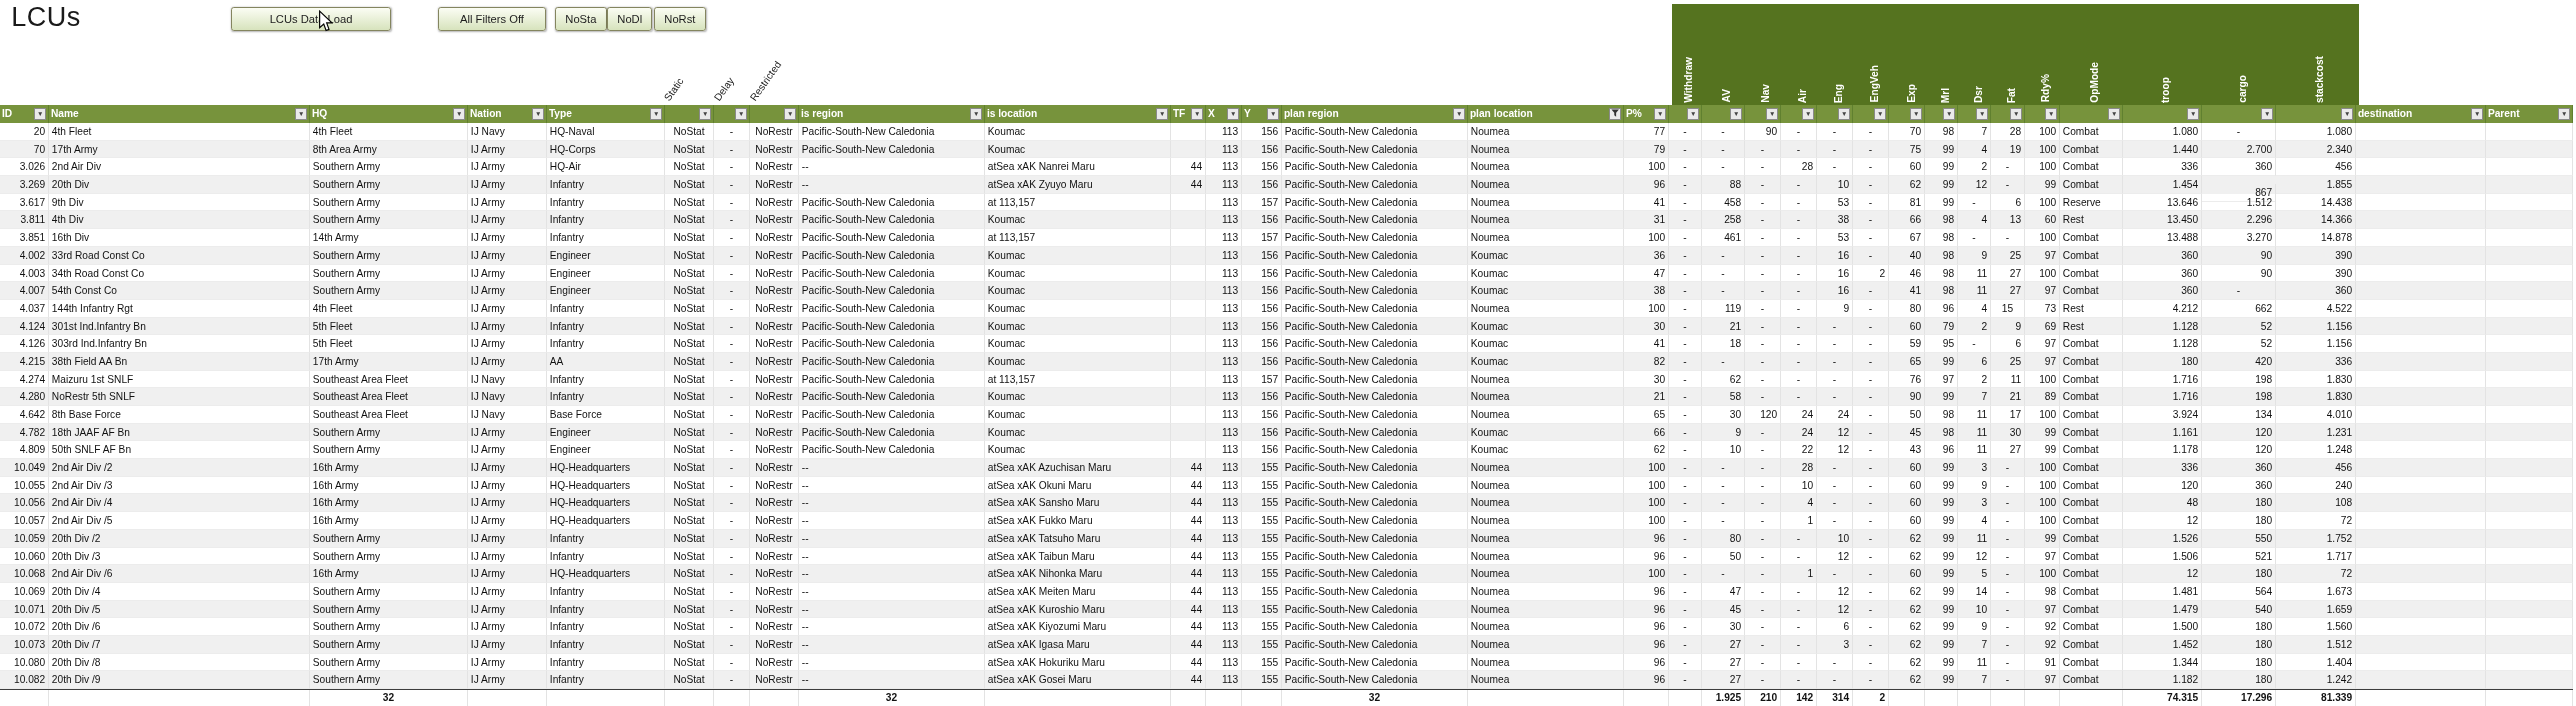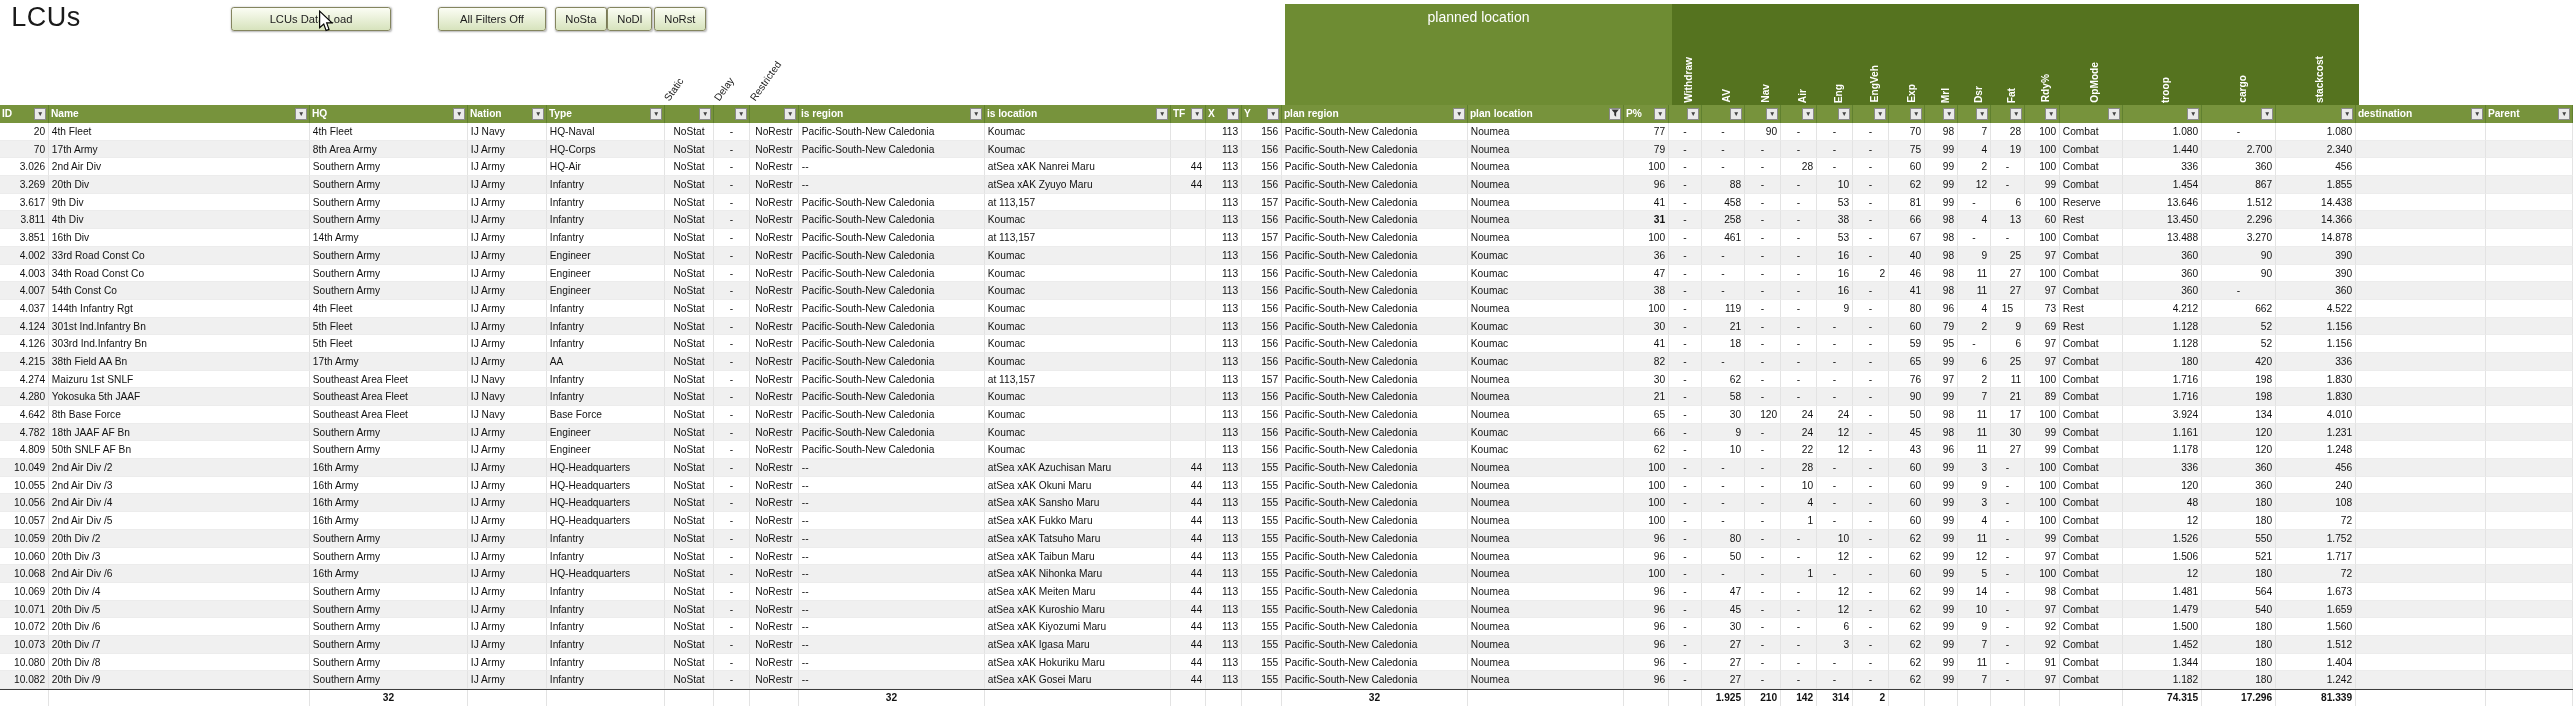--- a/index.html
+++ b/index.html
@@ -65,23 +65,20 @@
   <button class="btn" id="btn-load">LCUs Data Load</button>
   <svg class="cursor" width="15" height="22.3" viewBox="0 0 12 19">
     <path d="M1,1 L1,15 L4.5,12 L6.5,17.5 L9,16.5 L7,11 L11.5,11 Z" fill="#ffffff" stroke="#000000" stroke-width="1"></path>
   </svg>
   <button class="btn" id="btn-filters">All Filters Off</button>
   <button class="btn" id="btn-nosta">NoSta</button>
   <button class="btn" id="btn-nodl">NoDl</button>
   <button class="btn" id="btn-norst">NoRst</button>
 
   <div class="band" id="band">
-    <div class="block planned" style="background: rgb(110, 140, 51);">
-      <span class="cap">planned location</span>
-    </div>
     <div class="block stats" style="background: rgb(85, 115, 31);"></div>
   <div class="slant" style="left: 671px;"><span>Static</span></div>
       <div class="slant" style="left: 721px;"><span>Delay</span></div>
       <div class="slant" style="left: 757px;"><span>Restricted</span></div>
       <div class="rot" style="left: 1672px; width: 33px;">
         <span>Withdraw</span>
       </div>
       <div class="rot" style="left: 1705px; width: 43px;">
         <span>AV</span>
       </div>
@@ -391,21 +388,21 @@
         <div class="cell a-c" style="width: 36px;">-</div>
         <div class="cell a-r" style="width: 36px;">10</div>
         <div class="cell a-c" style="width: 36px;">-</div>
         <div class="cell a-r" style="width: 36px;">62</div>
         <div class="cell a-r" style="width: 33px;">99</div>
         <div class="cell a-r" style="width: 33px;">12</div>
         <div class="cell a-c" style="width: 34px;">-</div>
         <div class="cell a-r" style="width: 35px;">99</div>
         <div class="cell a-l" style="width: 63px;">Combat</div>
         <div class="cell a-r" style="width: 79px;">1.454</div>
-        <div class="cell a-r" style="width: 74px;">867</div>
+        <div class="cell a-r" style="width: 74px; margin-top: 8px;">867</div>
         <div class="cell a-r" style="width: 80px;">1.855</div>
         <div class="cell a-l" style="width: 130px;"></div>
         <div class="cell a-l" style="width: 87px;"></div>
       </div>
       <div class="row">
         <div class="cell a-r" style="width: 49px;">3.617</div>
         <div class="cell a-l" style="width: 261px;">9th Div</div>
         <div class="cell a-l" style="width: 158px;">Southern Army</div>
         <div class="cell a-l" style="width: 79px;">IJ Army</div>
         <div class="cell a-l" style="width: 118px;">Infantry</div>
@@ -447,21 +444,21 @@
         <div class="cell a-c" style="width: 49px;">NoStat</div>
         <div class="cell a-c" style="width: 36px;">-</div>
         <div class="cell a-c" style="width: 49px;">NoRestr</div>
         <div class="cell a-l" style="width: 186px;">Pacific-South-New Caledonia</div>
         <div class="cell a-l" style="width: 186px;">Koumac</div>
         <div class="cell a-r" style="width: 35px;"></div>
         <div class="cell a-r" style="width: 36px;">113</div>
         <div class="cell a-r" style="width: 40px;">156</div>
         <div class="cell a-l" style="width: 186px;">Pacific-South-New Caledonia</div>
         <div class="cell a-l" style="width: 156px;">Noumea</div>
-        <div class="cell a-r" style="width: 45px; font-weight: bold;">31</div>
+        <div class="cell a-r" style="width: 45px;">31</div>
         <div class="cell a-c" style="width: 33px;">-</div>
         <div class="cell a-r" style="width: 43px;">258</div>
         <div class="cell a-c" style="width: 36px;">-</div>
         <div class="cell a-c" style="width: 36px;">-</div>
         <div class="cell a-r" style="width: 36px;">38</div>
         <div class="cell a-c" style="width: 36px;">-</div>
         <div class="cell a-r" style="width: 36px;">66</div>
         <div class="cell a-r" style="width: 33px;">98</div>
         <div class="cell a-r" style="width: 33px;">4</div>
         <div class="cell a-r" style="width: 34px;">13</div>
@@ -783,21 +780,21 @@
         <div class="cell a-r" style="width: 35px;">100</div>
         <div class="cell a-l" style="width: 63px;">Combat</div>
         <div class="cell a-r" style="width: 79px;">1.716</div>
         <div class="cell a-r" style="width: 74px;">198</div>
         <div class="cell a-r" style="width: 80px;">1.830</div>
         <div class="cell a-l" style="width: 130px;"></div>
         <div class="cell a-l" style="width: 87px;"></div>
       </div>
       <div class="row alt">
         <div class="cell a-r" style="width: 49px;">4.280</div>
-        <div class="cell a-l" style="width: 261px;">Yokosuka 5th JAAF</div>
+        <div class="cell a-l" style="width: 261px;">NoRestr 5th SNLF</div>
         <div class="cell a-l" style="width: 158px;">Southeast Area Fleet</div>
         <div class="cell a-l" style="width: 79px;">IJ Navy</div>
         <div class="cell a-l" style="width: 118px;">Infantry</div>
         <div class="cell a-c" style="width: 49px;">NoStat</div>
         <div class="cell a-c" style="width: 36px;">-</div>
         <div class="cell a-c" style="width: 49px;">NoRestr</div>
         <div class="cell a-l" style="width: 186px;">Pacific-South-New Caledonia</div>
         <div class="cell a-l" style="width: 186px;">Koumac</div>
         <div class="cell a-r" style="width: 35px;"></div>
         <div class="cell a-r" style="width: 36px;">113</div>

